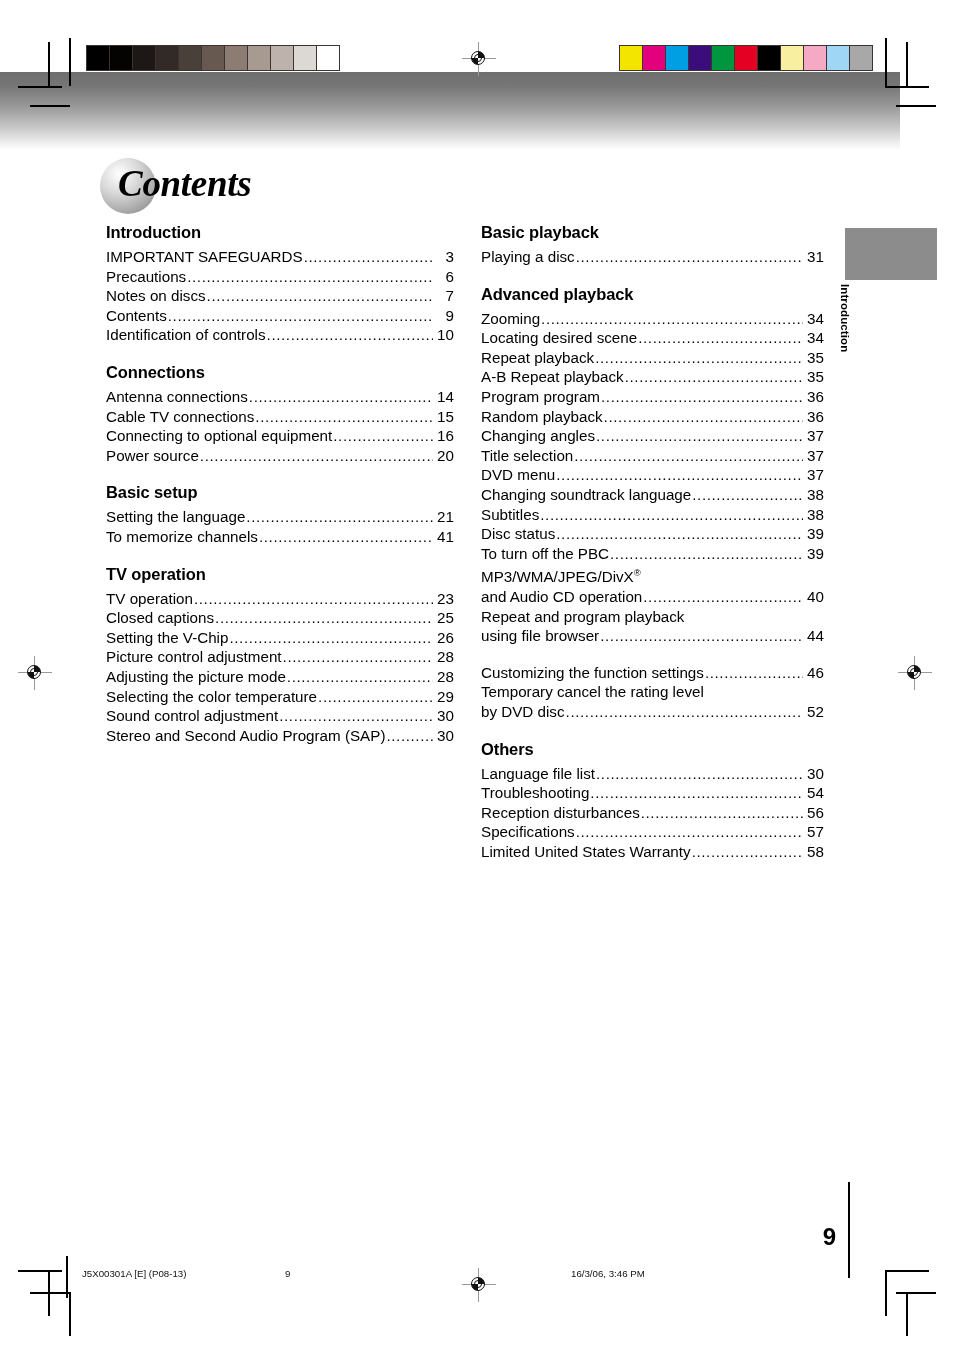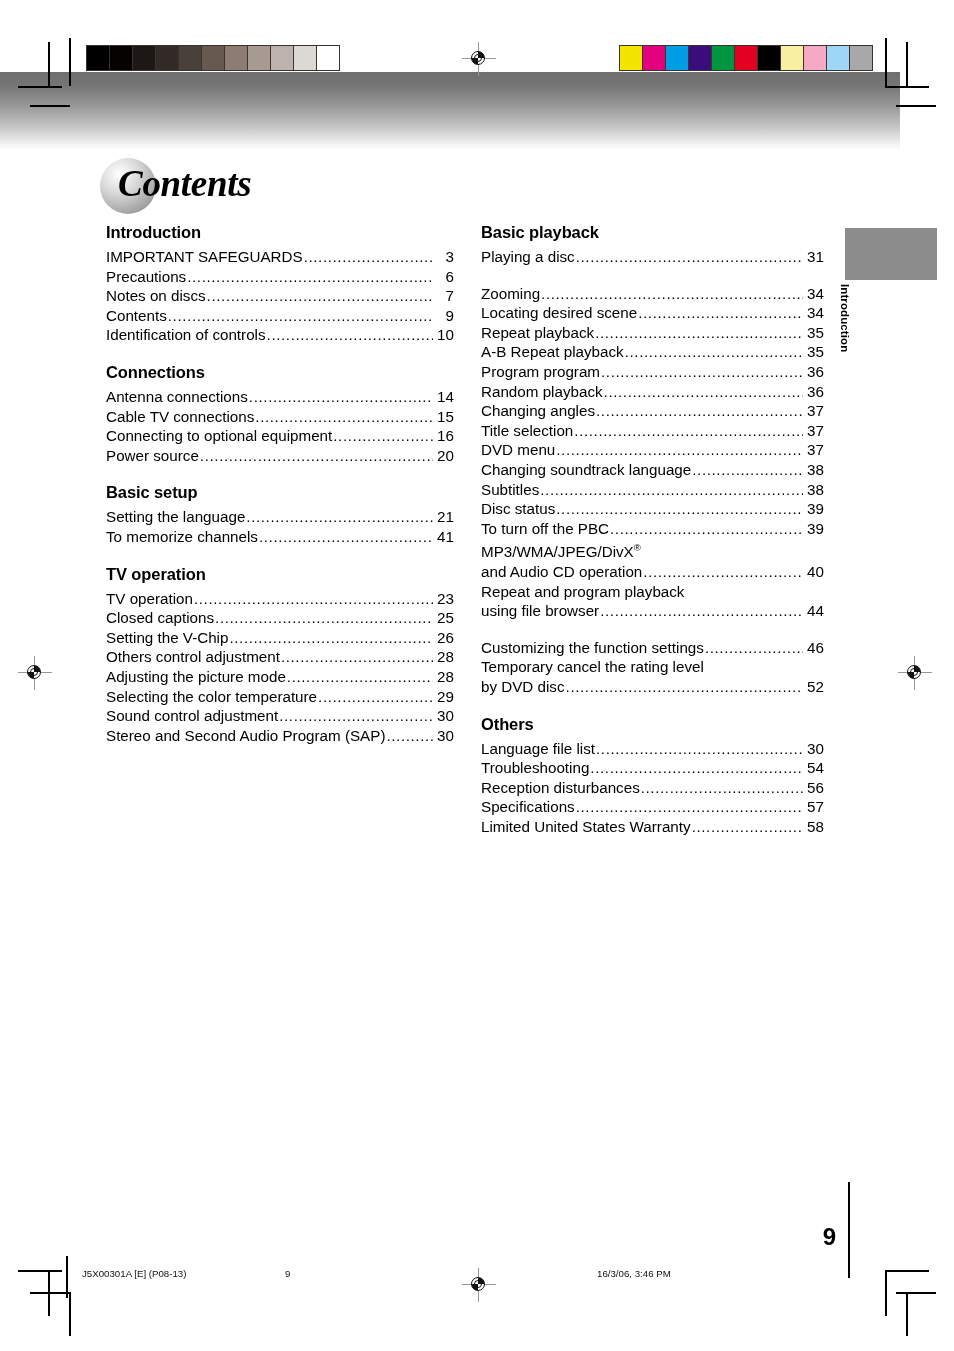--- a/index.html
+++ b/index.html
@@ -221,21 +221,21 @@
 
   .footer {
     position: absolute;
     top: 1268px;
     font-size: 9.7px;
     color: #111;
     white-space: nowrap;
   }
   .footer-file { left: 82px; }
   .footer-pg   { left: 285px; }
-  .footer-date { left: 597px; text-align: right; }
+  .footer-date { left: 571px; text-align: right; }
 </style>
 </head>
 <body>
 
 <div class="gradient-band"></div>
 
 <div class="crop v" style="left:48px; top:42px; height:44px;"></div>
 <div class="crop h" style="left:18px; top:86px; width:44px;"></div>
 <div class="crop v" style="left:69px; top:38px; height:48px;"></div>
 <div class="crop h" style="left:30px; top:105px; width:40px;"></div>
@@ -387,21 +387,21 @@
           <span class="toc-label">Closed captions</span>
           <span class="toc-dots"></span>
           <span class="toc-page">25</span>
         </div>
         <div class="toc-row">
           <span class="toc-label">Setting the V-Chip</span>
           <span class="toc-dots"></span>
           <span class="toc-page">26</span>
         </div>
         <div class="toc-row">
-          <span class="toc-label">Others control adjustment</span>
+          <span class="toc-label">Picture control adjustment</span>
           <span class="toc-dots"></span>
           <span class="toc-page">28</span>
         </div>
         <div class="toc-row">
           <span class="toc-label">Adjusting the picture mode</span>
           <span class="toc-dots"></span>
           <span class="toc-page">28</span>
         </div>
         <div class="toc-row">
           <span class="toc-label">Selecting the color temperature</span>
@@ -423,20 +423,21 @@
   <div class="col col-right" id="col-right">
       <div class="sect-block">
         <div class="sect-head">Basic playback</div>
         <div class="toc-row">
           <span class="toc-label">Playing a disc</span>
           <span class="toc-dots"></span>
           <span class="toc-page">31</span>
         </div>
       </div>
       <div class="sect-block">
+        <div class="sect-head">Advanced playback</div>
         <div class="toc-row">
           <span class="toc-label">Zooming</span>
           <span class="toc-dots"></span>
           <span class="toc-page">34</span>
         </div>
         <div class="toc-row">
           <span class="toc-label">Locating desired scene</span>
           <span class="toc-dots"></span>
           <span class="toc-page">34</span>
         </div>

